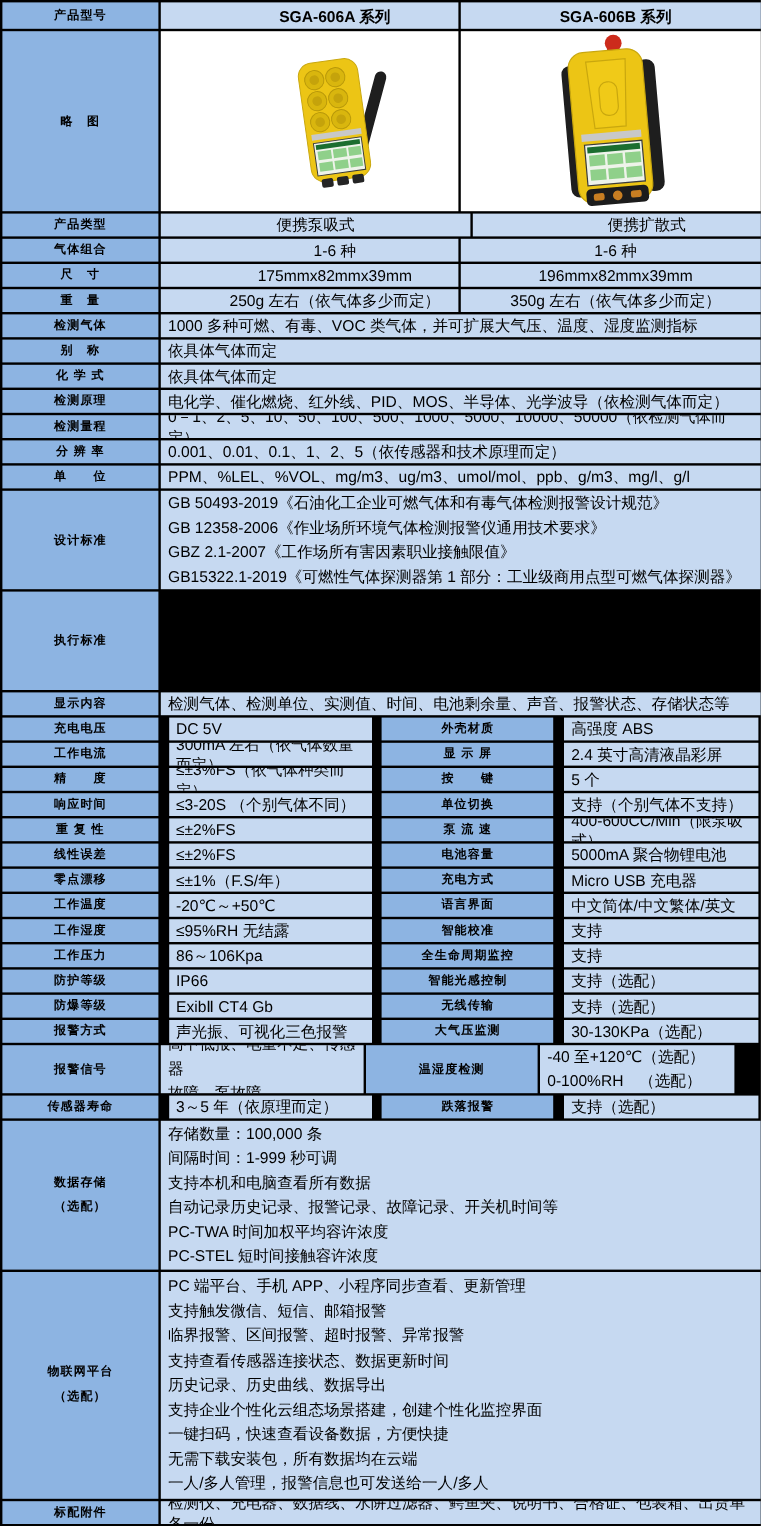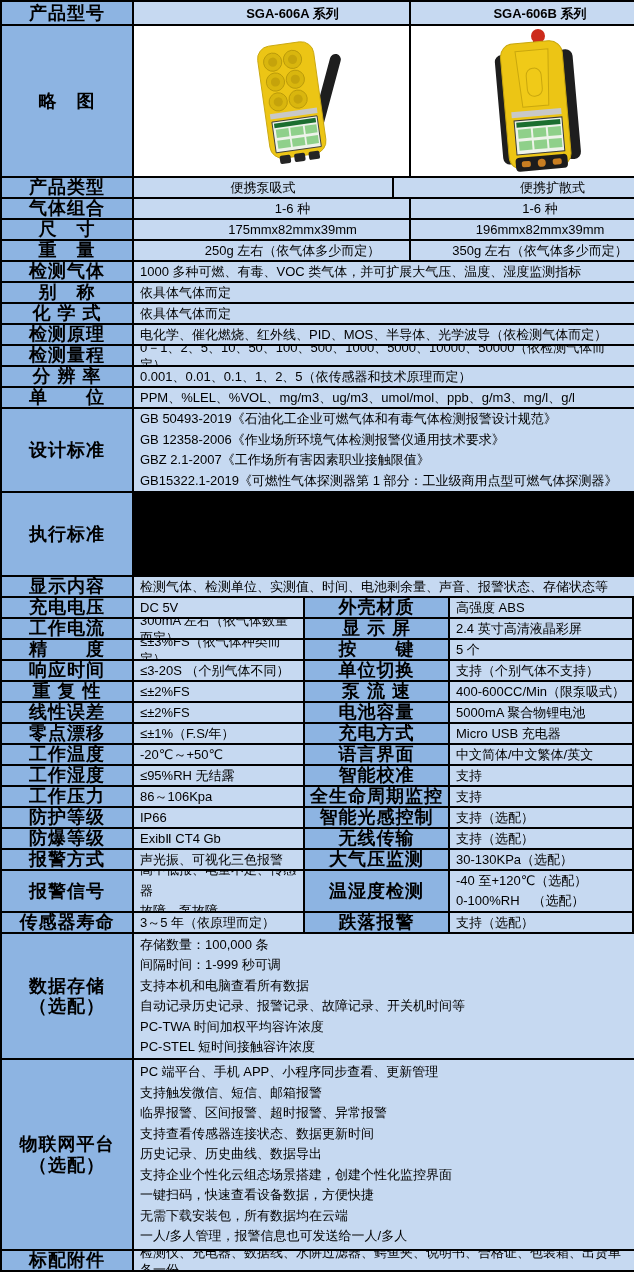--- a/index.html
+++ b/index.html
@@ -7,28 +7,28 @@
     --device-yellow:#ECC515; --device-dark:#1E1E1E; --screen-green:#8FD08A; --inlet-red:#CC2B1C;
   }
   html,body{margin:0;padding:0;}
   body{background:#fff;color:#000;font-family:"Liberation Sans","DejaVu Sans",sans-serif;}
   .tbl{width:630px;border:2px solid var(--border);background:var(--border);
        display:flex;flex-direction:column;gap:2px;}
   .row{display:flex;gap:2px;}
   .c{background:var(--value-bg);display:flex;align-items:center;box-sizing:border-box;
      padding:0 6px;font-size:13px;line-height:17px;overflow:hidden;}
   .lbl{background:var(--label-bg);font-weight:bold;justify-content:center;text-align:center;
-       padding:0 2px;font-size:18px;letter-spacing:1px;}
+       padding:0 2px;font-size:10px;letter-spacing:1px;}
   .white{background:var(--white-bg);justify-content:center;padding:0;}
   .ctr{justify-content:center;}
   .bold{font-weight:bold;}
   .ml{white-space:pre-line;line-height:20.5px;}
-  .w-l{width:130px;flex:none;}  .w-a{width:275px;flex:none;padding-left:48px;}  .w-b{width:258px;flex:none;}
+  .w-l{width:130px;flex:none;}  .w-a{width:248px;flex:none;padding-left:48px;}  .w-b{width:258px;flex:none;}
   .w-f{width:500px;flex:none;}  .w-v1{width:169px;flex:none;} .w-l2{width:143px;flex:none;}
-  .w-v2{width:182px;flex:none;}
+  .w-v2{width:162px;flex:none;}
   .h-head{height:22px;} .h-img{height:150px;} .h-1{height:19px;justify-content:space-between;} .h-std{height:82px;}
   .h-2{height:40px;}    .h-sto{height:124px;} .h-iot{height:189px;}
 </style>
 </head>
 <body>
 
 <div class="tbl">
 
   <div class="row h-head">
     <div class="c lbl w-l">产品型号</div>

